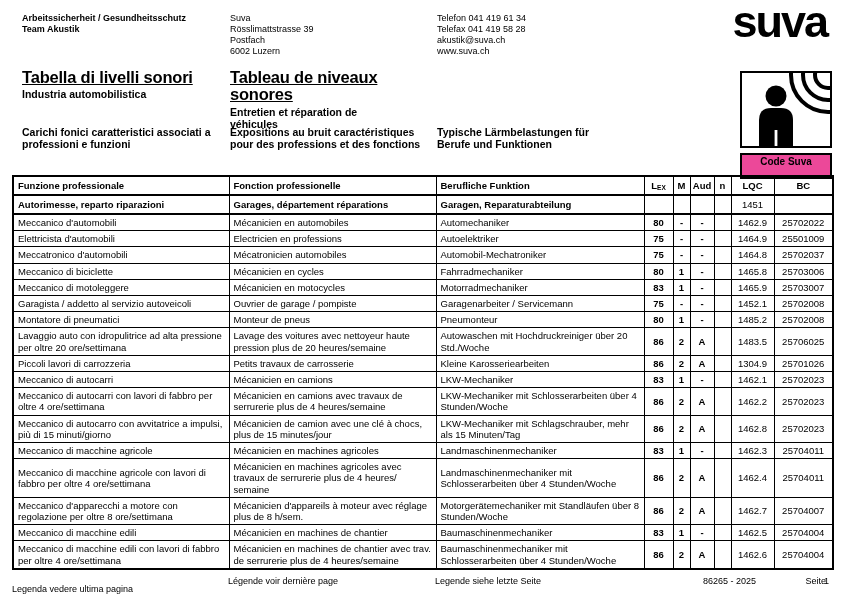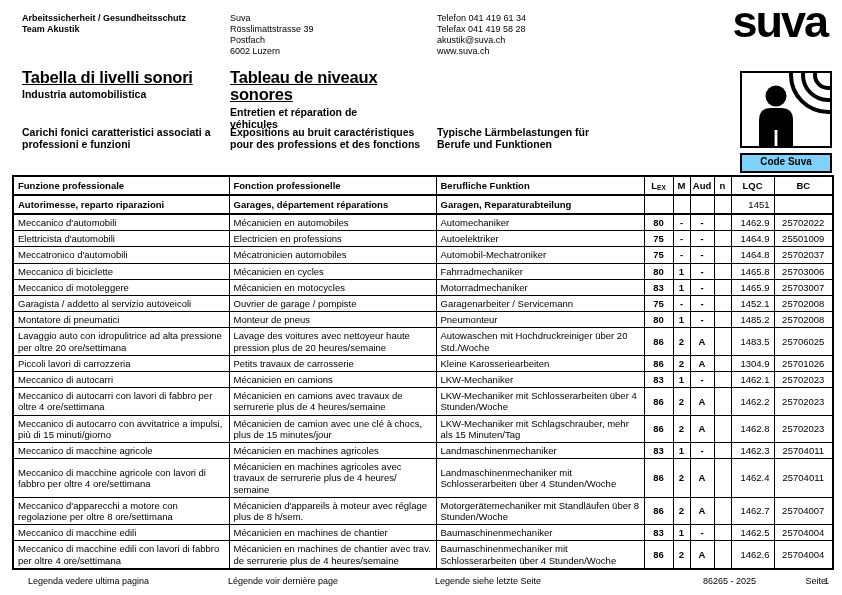--- a/index.html
+++ b/index.html
@@ -26,48 +26,48 @@
   #tb-fr .subtitle{max-width:150px;}
   .desc{position:absolute;top:126px;width:206px;font-size:10.5px;font-weight:bold;line-height:1.18;}
   #d-it{left:22px;} #d-fr{left:230px;} #d-de{left:437px;width:168px;}
   
   .noise-box{
     position:absolute;left:740px;top:71px;width:92px;height:77px;
     border:2px solid #000;box-sizing:border-box;background:#fff;
   }
   .noise-box svg{display:block;width:100%;height:100%;}
   .code-box{
-    position:absolute;left:740px;top:153px;width:92px;height:20px;
+    position:absolute;left:740px;top:153px;width:92px;height:26px;
     border:2px solid #000;box-sizing:border-box;text-align:center;
-    font-size:10px;font-weight:bold;line-height:14px;background:#7dd3fc;
+    font-size:10px;font-weight:bold;line-height:14px;background:#ec4899;
   }
   
   table.snd{
     position:absolute;left:12px;top:175px;width:820px;
     border-collapse:collapse;table-layout:fixed;
     font-size:9.5px;line-height:1.18;
   }
   table.snd,table.snd th,table.snd td{border:1px solid #000;}
   table.snd{border-width:2px;}
   table.snd th,table.snd td{padding:2px 4px;vertical-align:middle;overflow:hidden;}
   table.snd thead th{
     text-align:left;font-size:9.5px;font-weight:bold;height:13px;
     border-bottom-width:2px;white-space:nowrap;
   }
   table.snd thead th.cc{text-align:center;padding:2px 1px;}
   .thsub{font-size:6.5px;font-weight:bold;position:relative;top:1px;}
   tr.group td{font-weight:bold;border-bottom-width:2px;height:13px;}
   tr.group td.lqc{font-weight:normal;}
   td.num{text-align:center;font-weight:bold;padding:2px 1px;}
-  td.lqc{text-align:right;padding-left:5px;font-weight:normal;margin-left:40px;}
+  td.lqc{text-align:center;padding-left:5px;font-weight:normal;margin-left:40px;}
   td.bc{text-align:center;padding:2px 1px;font-weight:normal;}
   
   .footer{position:absolute;top:576px;left:0;width:842px;font-size:9px;}
   .footer span{position:absolute;white-space:nowrap;}
-  #f-it{left:28px;} #f-fr{left:228px;} #f-de{left:435px;}
+  #f-it{left:12px;margin-top:8px;} #f-fr{left:228px;} #f-de{left:435px;}
   #f-doc{left:703px;} #f-seite{right:16px;} #f-page{right:13px;}
 </style>
 </head>
 <body>
 
 <div class="page">
 
   <div class="hdr" id="hdr-dept">
     <div>Arbeitssicherheit / Gesundheitsschutz</div>
     <div>Team Akustik</div>

